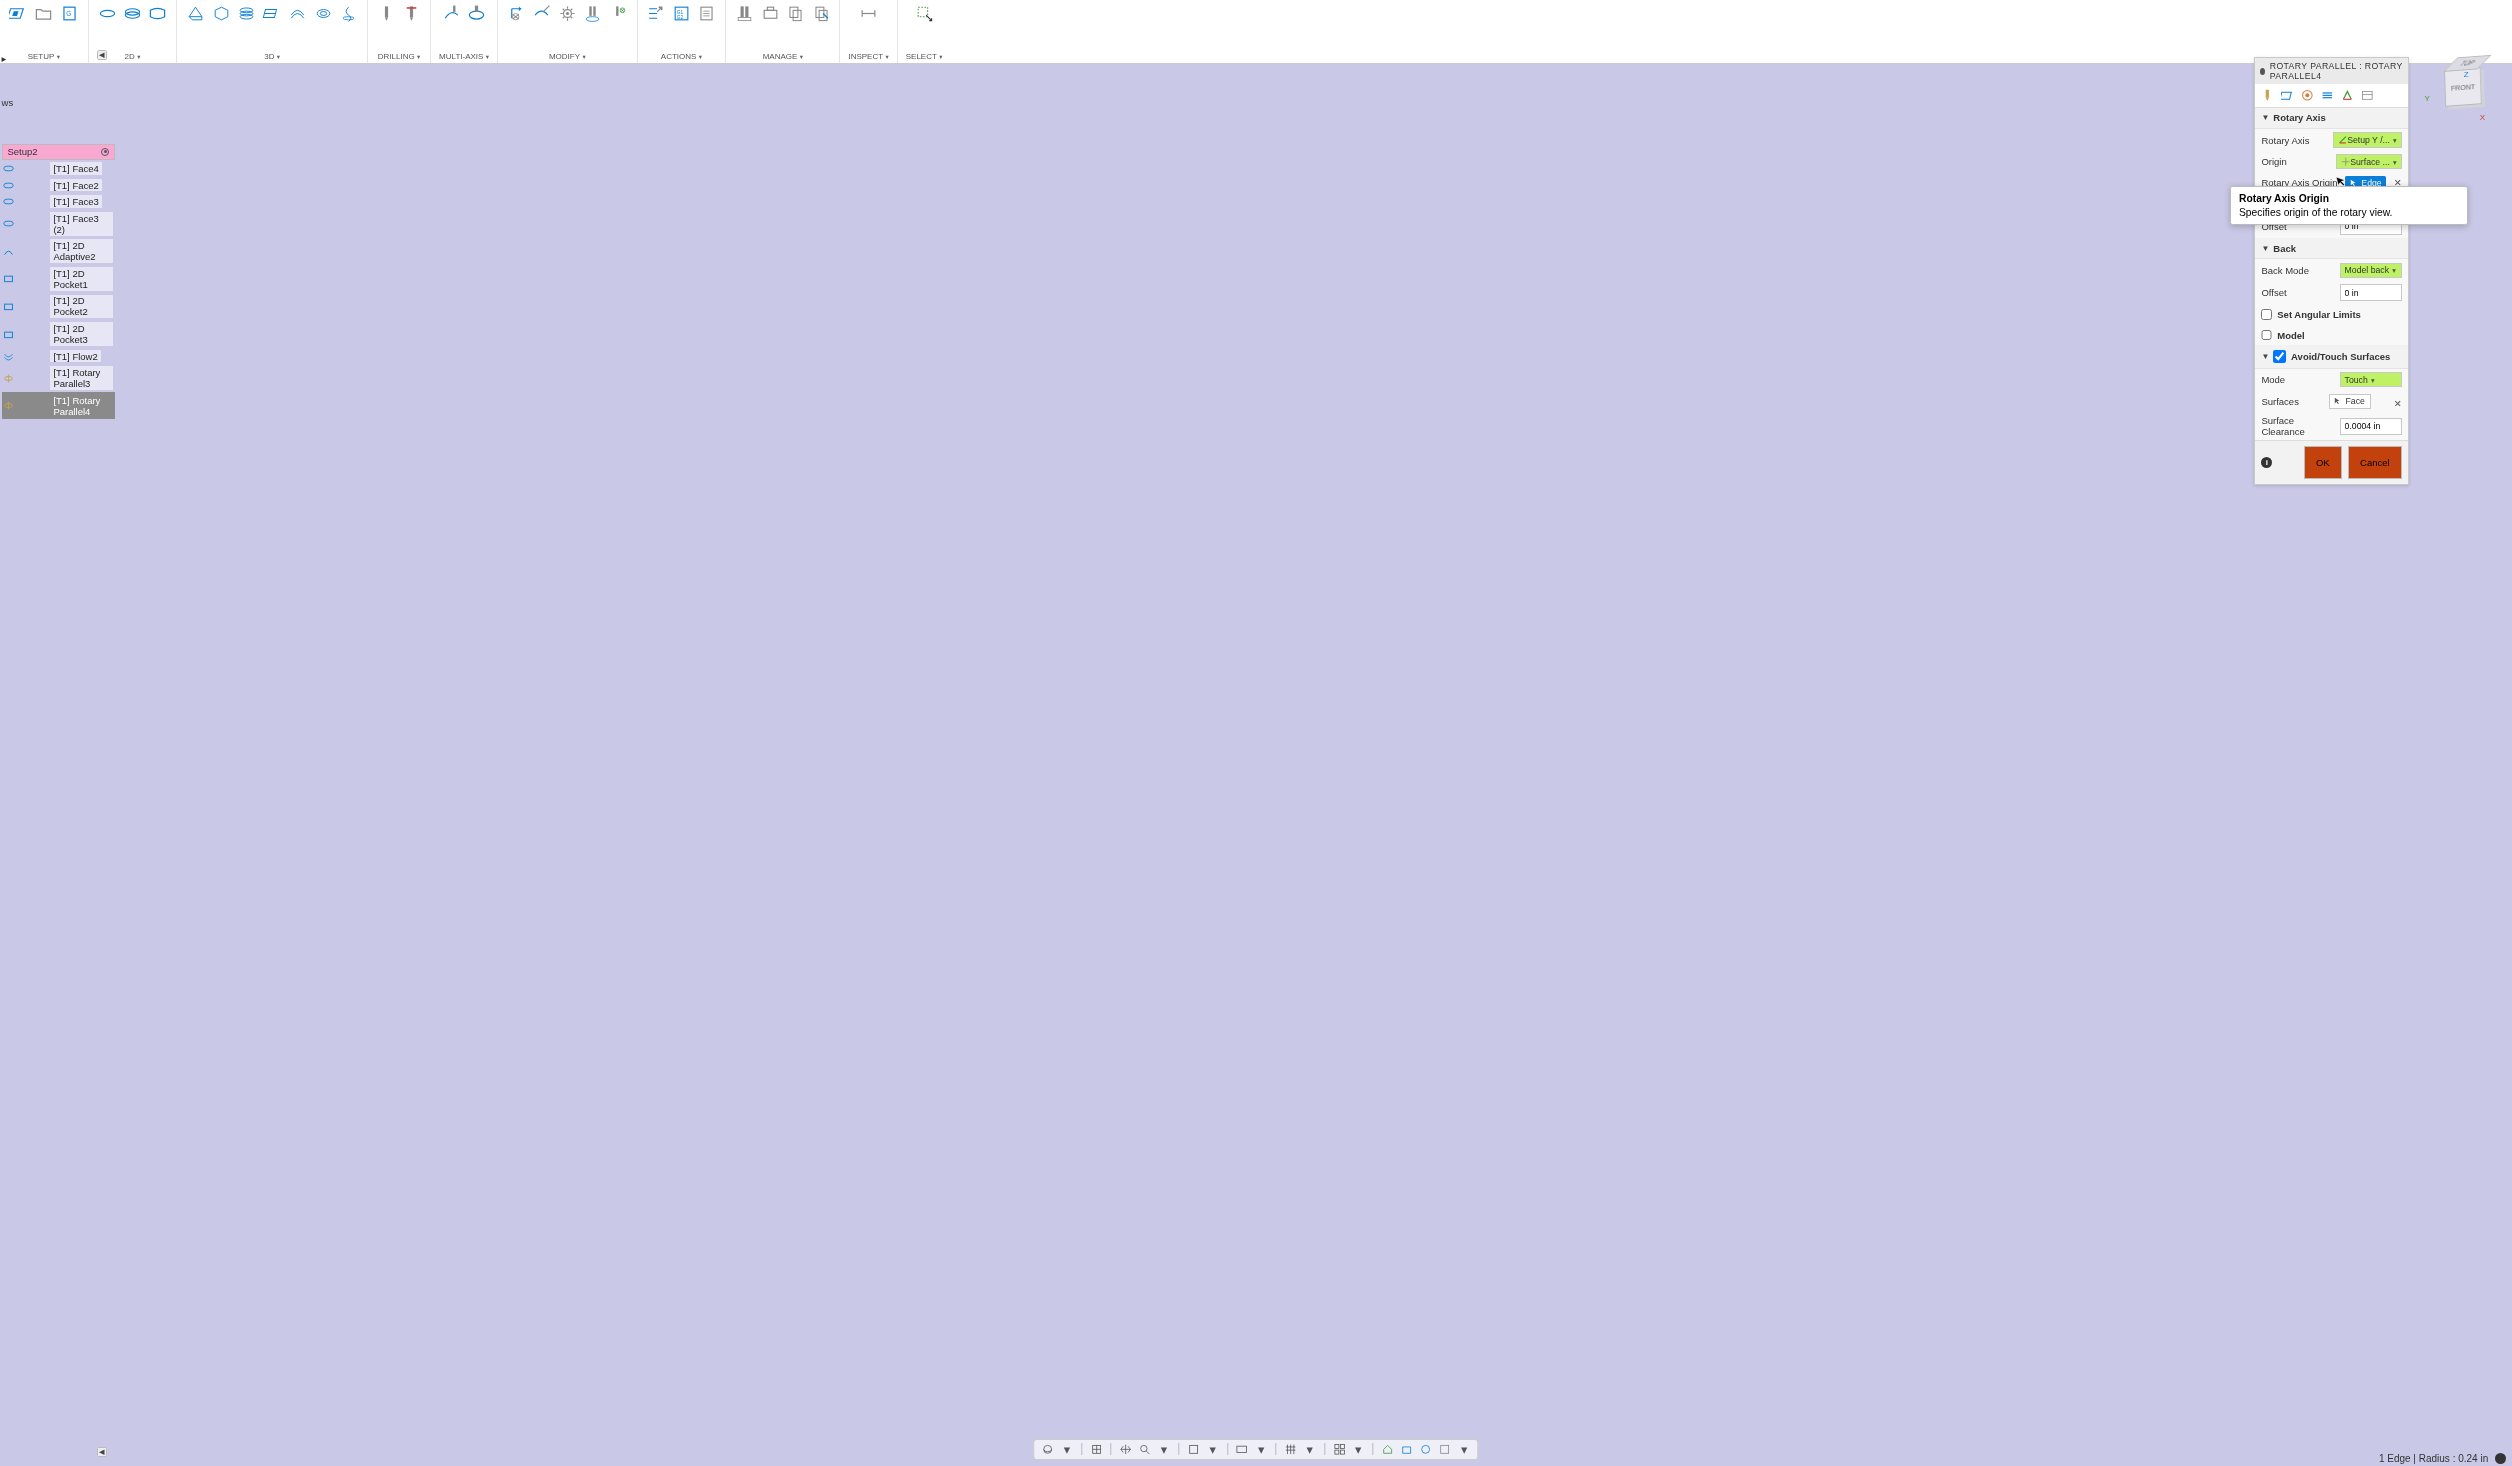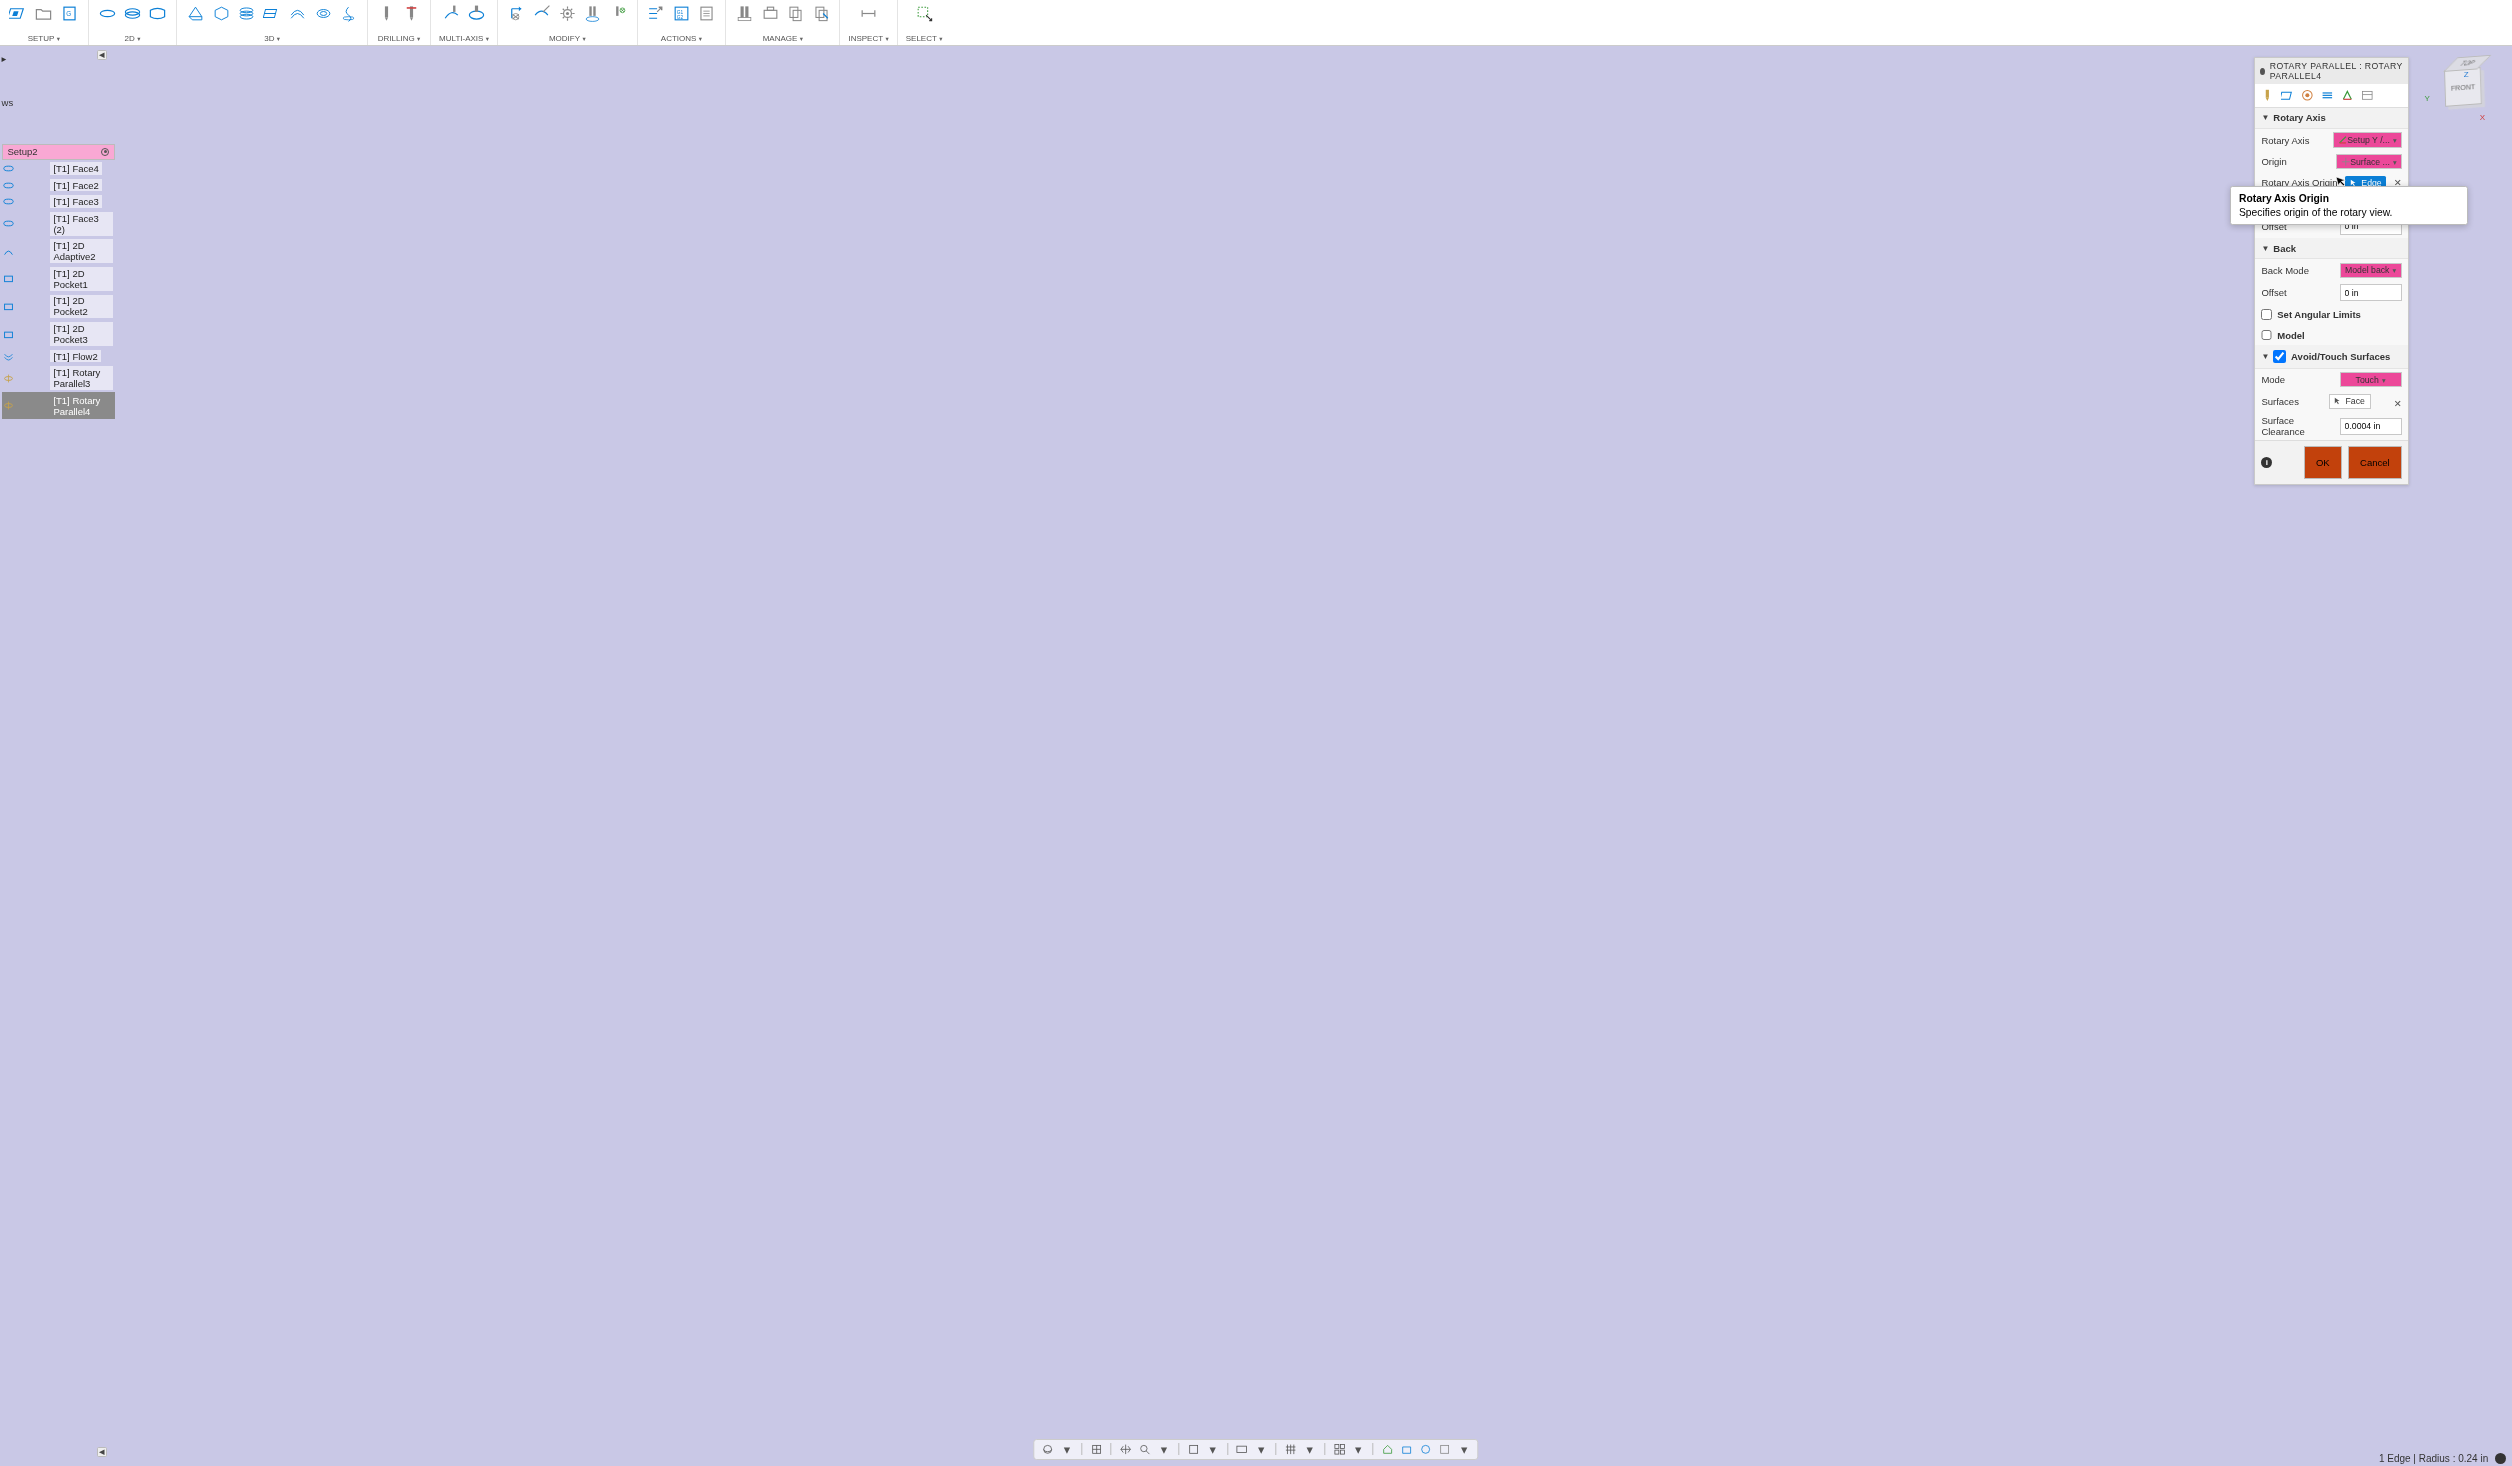--- a/index.html
+++ b/index.html
@@ -3,21 +3,21 @@
 <meta charset="utf-8">
 <style>
 * { box-sizing: border-box; margin: 0; padding: 0; font-family: -apple-system, BlinkMacSystemFont, "Segoe UI", Arial, sans-serif; }
 html, body { width: 100%; height: 100%; overflow: hidden; background: #c9c8e6; }
 
 
 .ribbon {
   display: flex;
   background: #fff;
   border-bottom: 0.8px solid #ccc;
-  height: 46px;
+  height: 64px;
   align-items: stretch;
 }
 .ribbon-group {
   display: flex;
   flex-direction: column;
   align-items: center;
   justify-content: space-between;
   padding: 1.6px 8px 0 8px;
   border-right: 0.8px solid #e4e4e4;
 }
@@ -216,25 +216,25 @@
 .panel-row {
   display: flex; align-items: center;
   justify-content: space-between;
   padding: 3.2px 6.4px;
   min-height: 20.7px;
 }
 .panel-row-label { color: #333; font-size: 9.5px; }
 .panel-dropdown {
   display: flex; align-items: center;
   border: 0.8px solid #c8c8c8;
-  background: #ec4899;
+  background: #bef264;
   padding: 1.6px 4px;
   font-size: 8.7px;
   min-width: 62px;
-  justify-content: center;
+  justify-content: flex-start;
   cursor: pointer;
 }
 .panel-dropdown .dd-caret::after { content: "▾"; font-size: 7.2px; color: #555; margin-left: 3.2px; }
 .panel-input {
   border: 0.8px solid #c8c8c8;
   background: #fff;
   padding: 2.4px 4px;
   font-size: 8.7px;
   width: 62px;
 }

